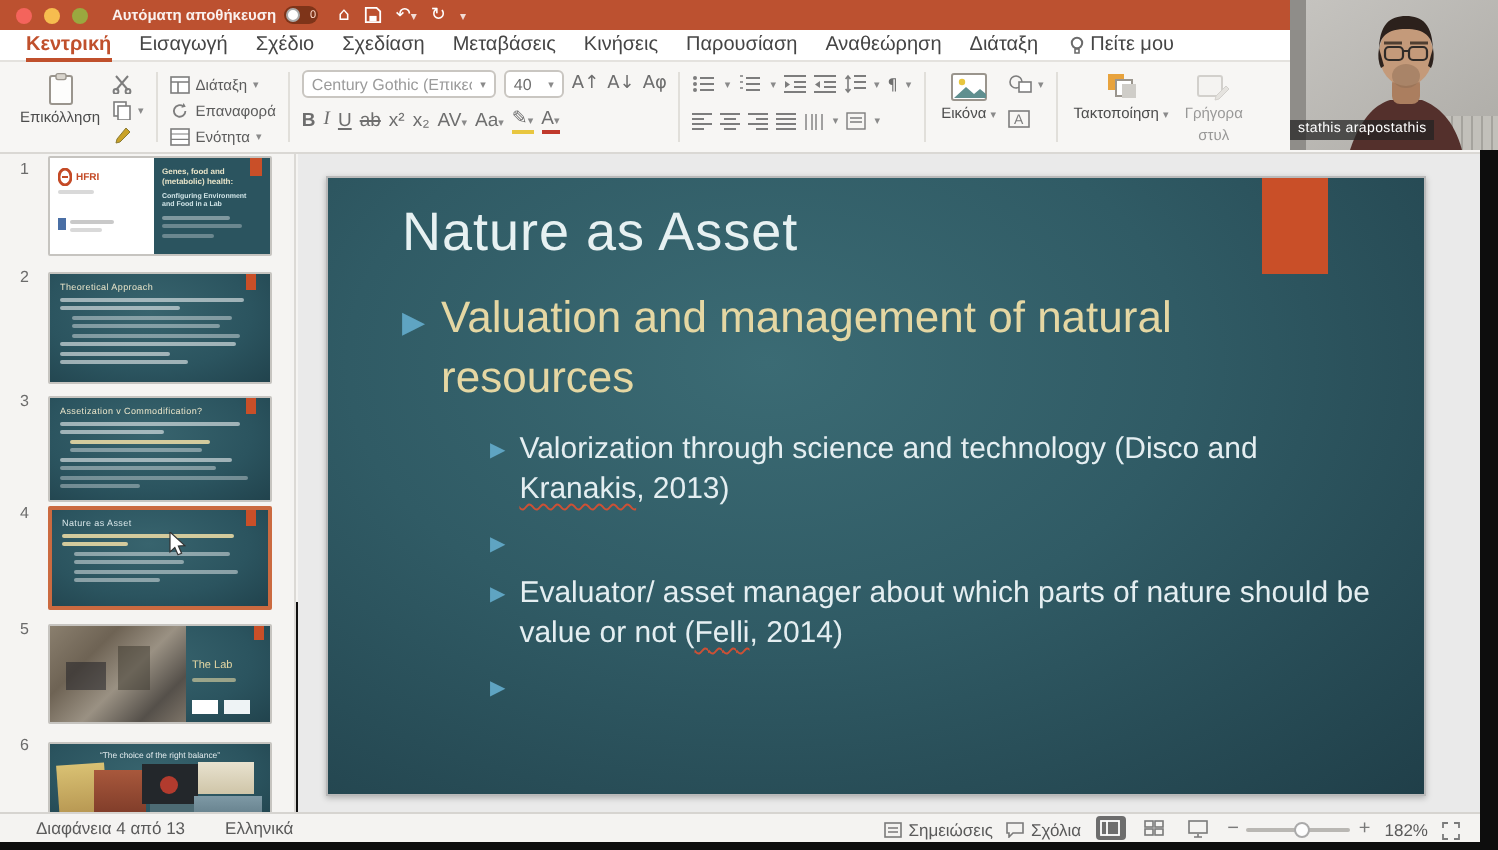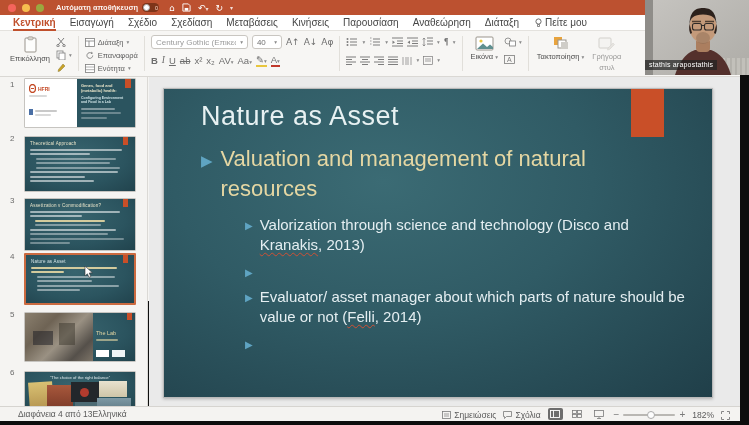--- a/index.html
+++ b/index.html
@@ -74,21 +74,21 @@
   .b1{ display:flex; gap:8px; width:470px; color:#e5d7a3; font-size:22px; line-height:1.38; }
   .b1 .arr{ color:#5fa4c2; font-size:15px; margin-top:7px; font-family:"DejaVu Sans",sans-serif; }
   .subs{ margin:10px 0 0 44px; width:440px; }
   .sub{ display:flex; gap:7px; color:#e4eef1; font-size:15px; line-height:1.35; margin-bottom:7px; }
   .sub .arr{ color:#5fa4c2; font-size:10px; margin-top:4px; font-family:"DejaVu Sans",sans-serif; }
   .missp{ text-decoration:underline wavy #cf5034; text-decoration-thickness:1px; text-underline-offset:2px; }
 
   
   .statusbar{ position:absolute; left:0; top:406px; width:740px; height:15px; background:#f4f3f1;
               border-top:1px solid #d6d4d0; display:flex; align-items:center; font-size:8.5px; color:#5a5a5a; }
-  .sb-left{ display:flex; padding-left:18px; }
+  .sb-left{ display:flex; gap:20px; padding-left:18px; }
   .sb-right{ margin-left:auto; display:flex; align-items:flex-end; gap:7px; padding-right:10px; }
   .sb-item{ display:flex; align-items:center; gap:3px; }
   .viewbtn{ width:15px; height:12px; display:flex; align-items:center; justify-content:center; border-radius:2px; }
   .viewbtn.active{ background:#6d6d6d; }
   .sliderwrap{ display:flex; align-items:center; gap:4px; }
   .track{ width:52px; height:2px; background:#b9b7b3; border-radius:1px; position:relative; }
   .knob{ position:absolute; left:45%; top:-3px; width:8px; height:8px; border-radius:50%; background:#fdfdfd;
          border:1px solid #aaa; }
   .pm{ font-size:10px; color:#7a7a7a; line-height:1; }
 

